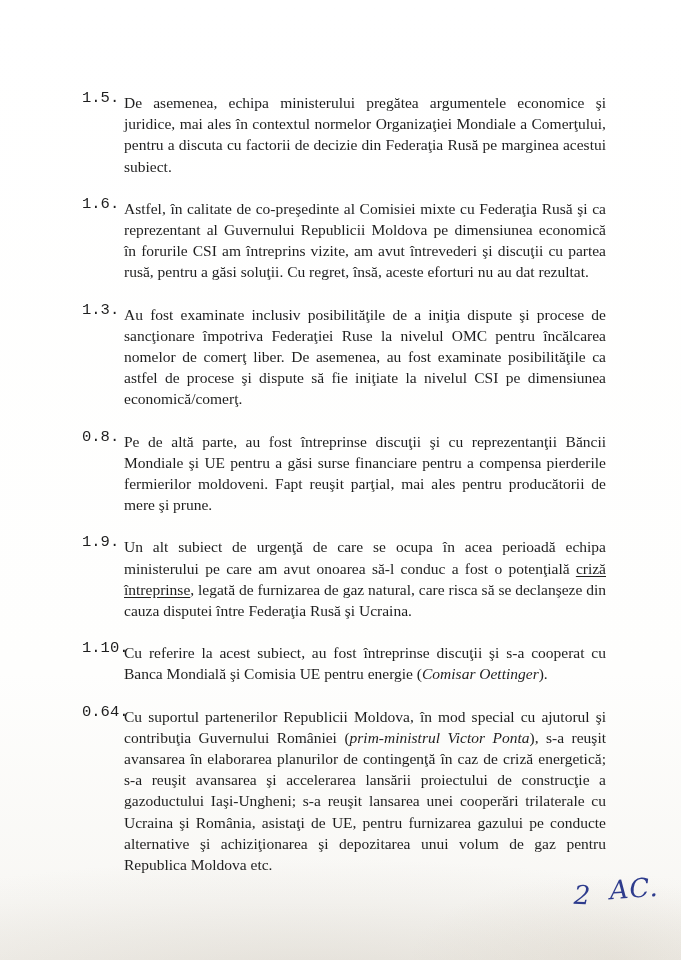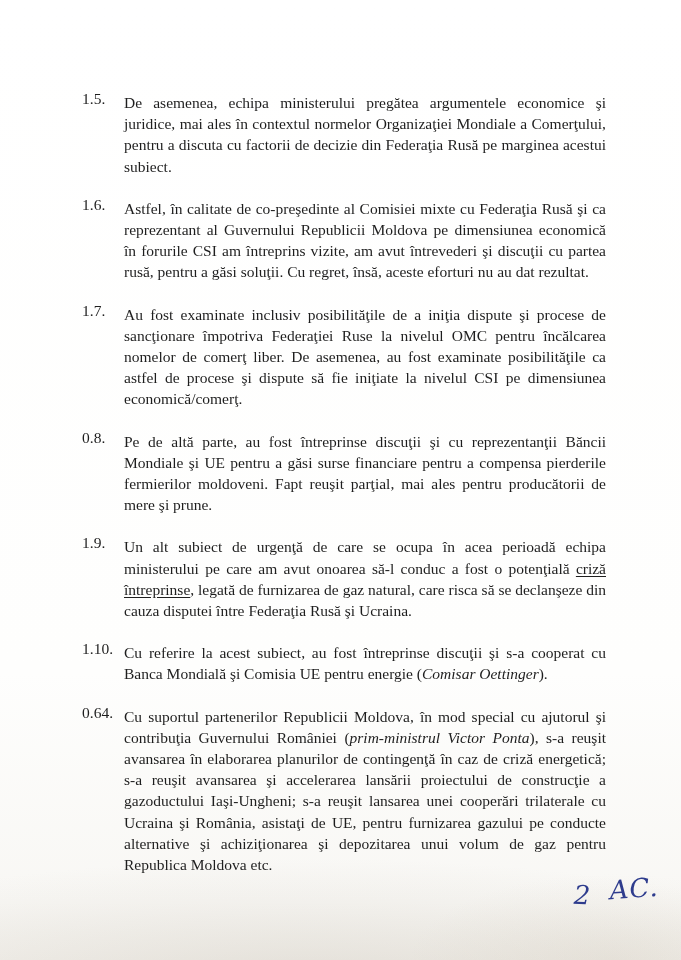--- a/index.html
+++ b/index.html
@@ -32,20 +32,21 @@
   .para {
     display: flex;
     align-items: flex-start;
     margin: 0 0 13px 0;
     font-size: 15.5px;
     line-height: 21.2px;
   }
   .para .num {
     flex: none;
     width: 38px;
+    font-family: Liberation Mono, monospace;
   }
   .para .text {
     flex: 1;
     margin: 4px;
     text-align: justify;
   }
   .seg-italic { font-style: italic; }
   .seg-underline { text-decoration: underline; text-underline-offset: 2px; }
   .annotation {
     position: absolute;
@@ -76,21 +77,21 @@
   <main class="content" id="paragraphs">
       <div class="para">
         <span class="num">1.5.</span>
         <p class="text"><span>De asemenea, echipa ministerului pregătea argumentele economice şi juridice, mai ales în contextul normelor Organizaţiei Mondiale a Comerţului, pentru a discuta cu factorii de decizie din Federaţia Rusă pe marginea acestui subiect.</span></p>
       </div>
       <div class="para">
         <span class="num">1.6.</span>
         <p class="text"><span>Astfel, în calitate de co-preşedinte al Comisiei mixte cu Federaţia Rusă şi ca reprezentant al Guvernului Republicii Moldova pe dimensiunea economică în forurile CSI am întreprins vizite, am avut întrevederi şi discuţii cu partea rusă, pentru a găsi soluţii. Cu regret, însă, aceste eforturi nu au dat rezultat.</span></p>
       </div>
       <div class="para">
-        <span class="num">1.7.</span>
+        <span class="num">1.3.</span>
         <p class="text"><span>Au fost examinate inclusiv posibilităţile de a iniţia dispute şi procese de sancţionare împotriva Federaţiei Ruse la nivelul OMC pentru încălcarea nomelor de comerţ liber. De asemenea, au fost examinate posibilităţile ca astfel de procese şi dispute să fie iniţiate la nivelul CSI pe dimensiunea economică/comerţ.</span></p>
       </div>
       <div class="para">
         <span class="num">0.8.</span>
         <p class="text"><span>Pe de altă parte, au fost întreprinse discuţii şi cu reprezentanţii Băncii Mondiale şi UE pentru a găsi surse financiare pentru a compensa pierderile fermierilor moldoveni. Fapt reuşit parţial, mai ales pentru producătorii de mere şi prune.</span></p>
       </div>
       <div class="para">
         <span class="num">1.9.</span>
         <p class="text"><span>Un alt subiect de urgenţă de care se ocupa în acea perioadă echipa ministerului pe care am avut onoarea să-l conduc a fost o potenţială </span><span class="seg-underline">criză întreprinse</span><span>, legată de furnizarea de gaz natural, care risca să se declanşeze din cauza disputei între Federaţia Rusă şi Ucraina.</span></p>
       </div>

